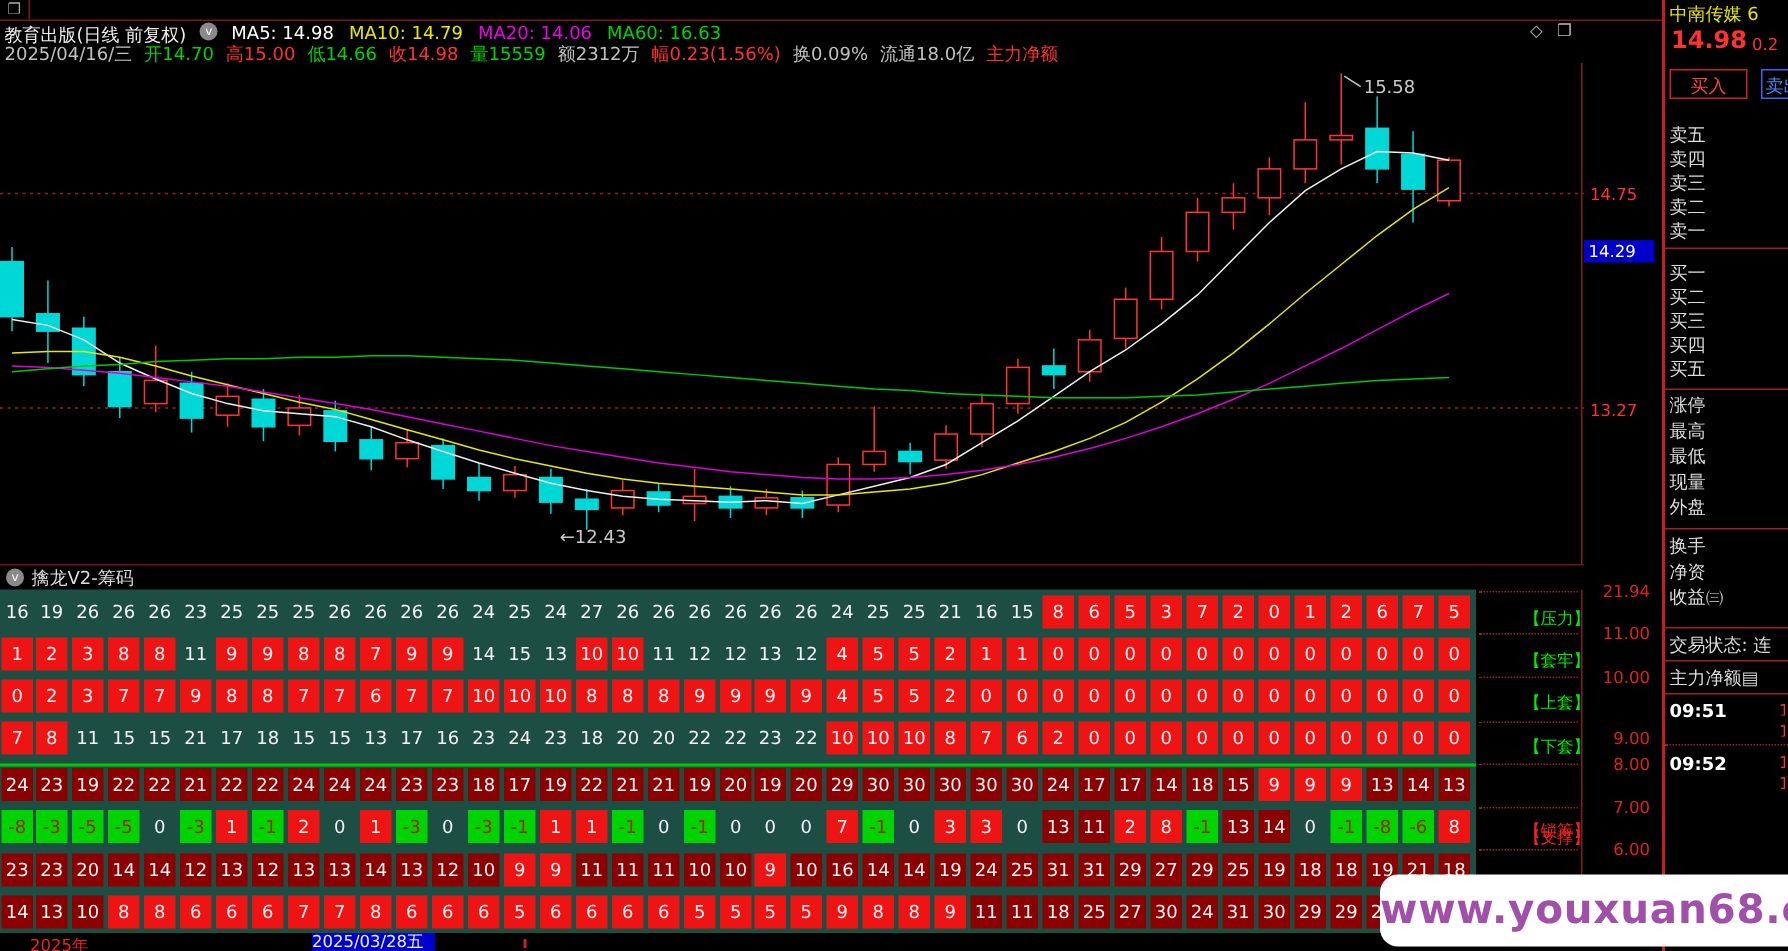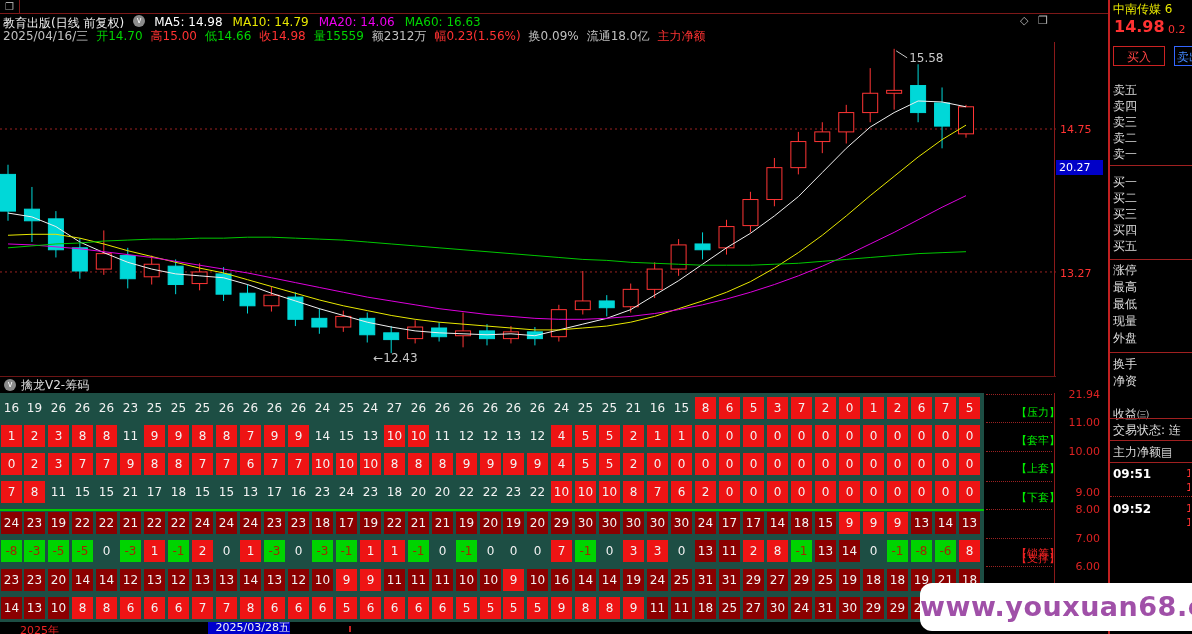--- a/index.html
+++ b/index.html
@@ -36,21 +36,21 @@
   .cs-m{background:#8b0000;}
   .cs-g{background:#00d400;color:#a02800;}
   .cs-t{background:transparent;}
   .gline{position:absolute;left:0;top:509px;width:984px;height:2px;background:#00c800;}
   .indlabel{position:absolute;left:1016px;width:40px;height:13px;font-size:11px;overflow:hidden;white-space:nowrap;}
   .leader{position:absolute;left:986px;width:66px;height:1px;border-top:1px dotted #9b2222;}
   .indaxis{position:absolute;left:1058px;width:42px;text-align:right;font-size:11px;color:#dd2222;}
   
   .byear{position:absolute;left:20px;top:623px;font-size:11px;color:#ee2222;}
   .bdate{position:absolute;left:208px;top:622px;width:82px;height:12px;background:#0000cc;color:#eee;
-    font-size:11px;line-height:12px;text-align:right;}
+    font-size:11px;line-height:12px;text-align:left;}
   .btick{position:absolute;left:349px;top:626px;width:2px;height:6px;background:#cc2020;}
   
   #rpanel{position:absolute;left:1110px;top:0;width:82px;height:634px;background:#000;overflow:hidden;}
   .rp-name{position:absolute;left:3px;top:1px;font-size:12px;color:#e8e800;white-space:nowrap;}
   .rp-price{position:absolute;left:4px;top:17px;font-size:16px;font-weight:bold;color:#ff3232;}
   .rp-chg{position:absolute;left:58px;top:23px;font-size:11px;color:#ff3232;}
   .rp-btn{position:absolute;top:46px;height:20px;line-height:20px;text-align:center;font-size:12px;box-sizing:border-box;}
   .rp-buy{left:3px;width:52px;border:1px solid #cc2222;color:#ff4444;}
   .rp-sell{left:64px;width:30px;border:1px solid #3366ff;color:#4488ff;}
   .rp-row{position:absolute;left:3px;height:16px;line-height:16px;font-size:12px;color:#dcdcdc;white-space:nowrap;}
@@ -194,21 +194,21 @@
 
   <span class="charticon" style="left:1020px;">◇</span>
   <span class="charticon" style="left:1038px;">❐</span>
 
   <div class="axline"></div>
   <div class="rpborder"></div>
   <div id="chart-axis-labels">
       <div class="pricelabel" style="top: 123px;">14.75</div>
       <div class="pricelabel" style="top: 267px;">13.27</div>
     </div>
-  <div class="refchip" id="ref-chip" style="top: 160px;">20.27</div>
+  <div class="refchip" id="ref-chip" style="top: 160px;">14.29</div>
 
   <div class="indheader">
     <span class="circ">v</span>
     <span>擒龙V2-筹码</span>
   </div>
 
   <div id="panel">
       <div class="cell cs-t" style="left: 1px; top: 4px;">16</div>
       <div class="cell cs-t" style="left: 24px; top: 4px;">19</div>
       <div class="cell cs-t" style="left: 48px; top: 4px;">26</div>
@@ -586,21 +586,21 @@
         <div class="rp-row" style="top: 238px;">买五</div>
         <div class="rp-sep" style="top: 259px;"></div>
         <div class="rp-row" style="top: 262px;">涨停</div>
         <div class="rp-row" style="top: 279px;">最高</div>
         <div class="rp-row" style="top: 296px;">最低</div>
         <div class="rp-row" style="top: 313px;">现量</div>
         <div class="rp-row" style="top: 330px;">外盘</div>
         <div class="rp-sep" style="top: 352px;"></div>
         <div class="rp-row" style="top: 356px;">换手</div>
         <div class="rp-row" style="top: 373px;">净资</div>
-        <div class="rp-row" style="top: 390px; margin-top: 16px;">收益㈢</div>
+        <div class="rp-row" style="top: 390px;">收益㈢</div>
         <div class="rp-sep" style="top: 418px;"></div>
         <div class="rp-row" style="top: 422px;">交易状态: 连</div>
         <div class="rp-sep" style="top: 440px;"></div>
         <div class="rp-row" style="top: 444px;">主力净额<span class="lgicon"> ▤</span></div>
         <div class="rp-sep" style="top: 462px;"></div>
         <div class="rp-row rp-time" style="top: 466px;">09:51</div>
         <div class="rp-dot" style="top: 496px;"></div>
         <div class="rp-row rp-time" style="top: 501px;">09:52</div>
         <div class="rp-edge" style="top: 467px;">1</div>
         <div class="rp-edge" style="top: 481px;">1</div>

